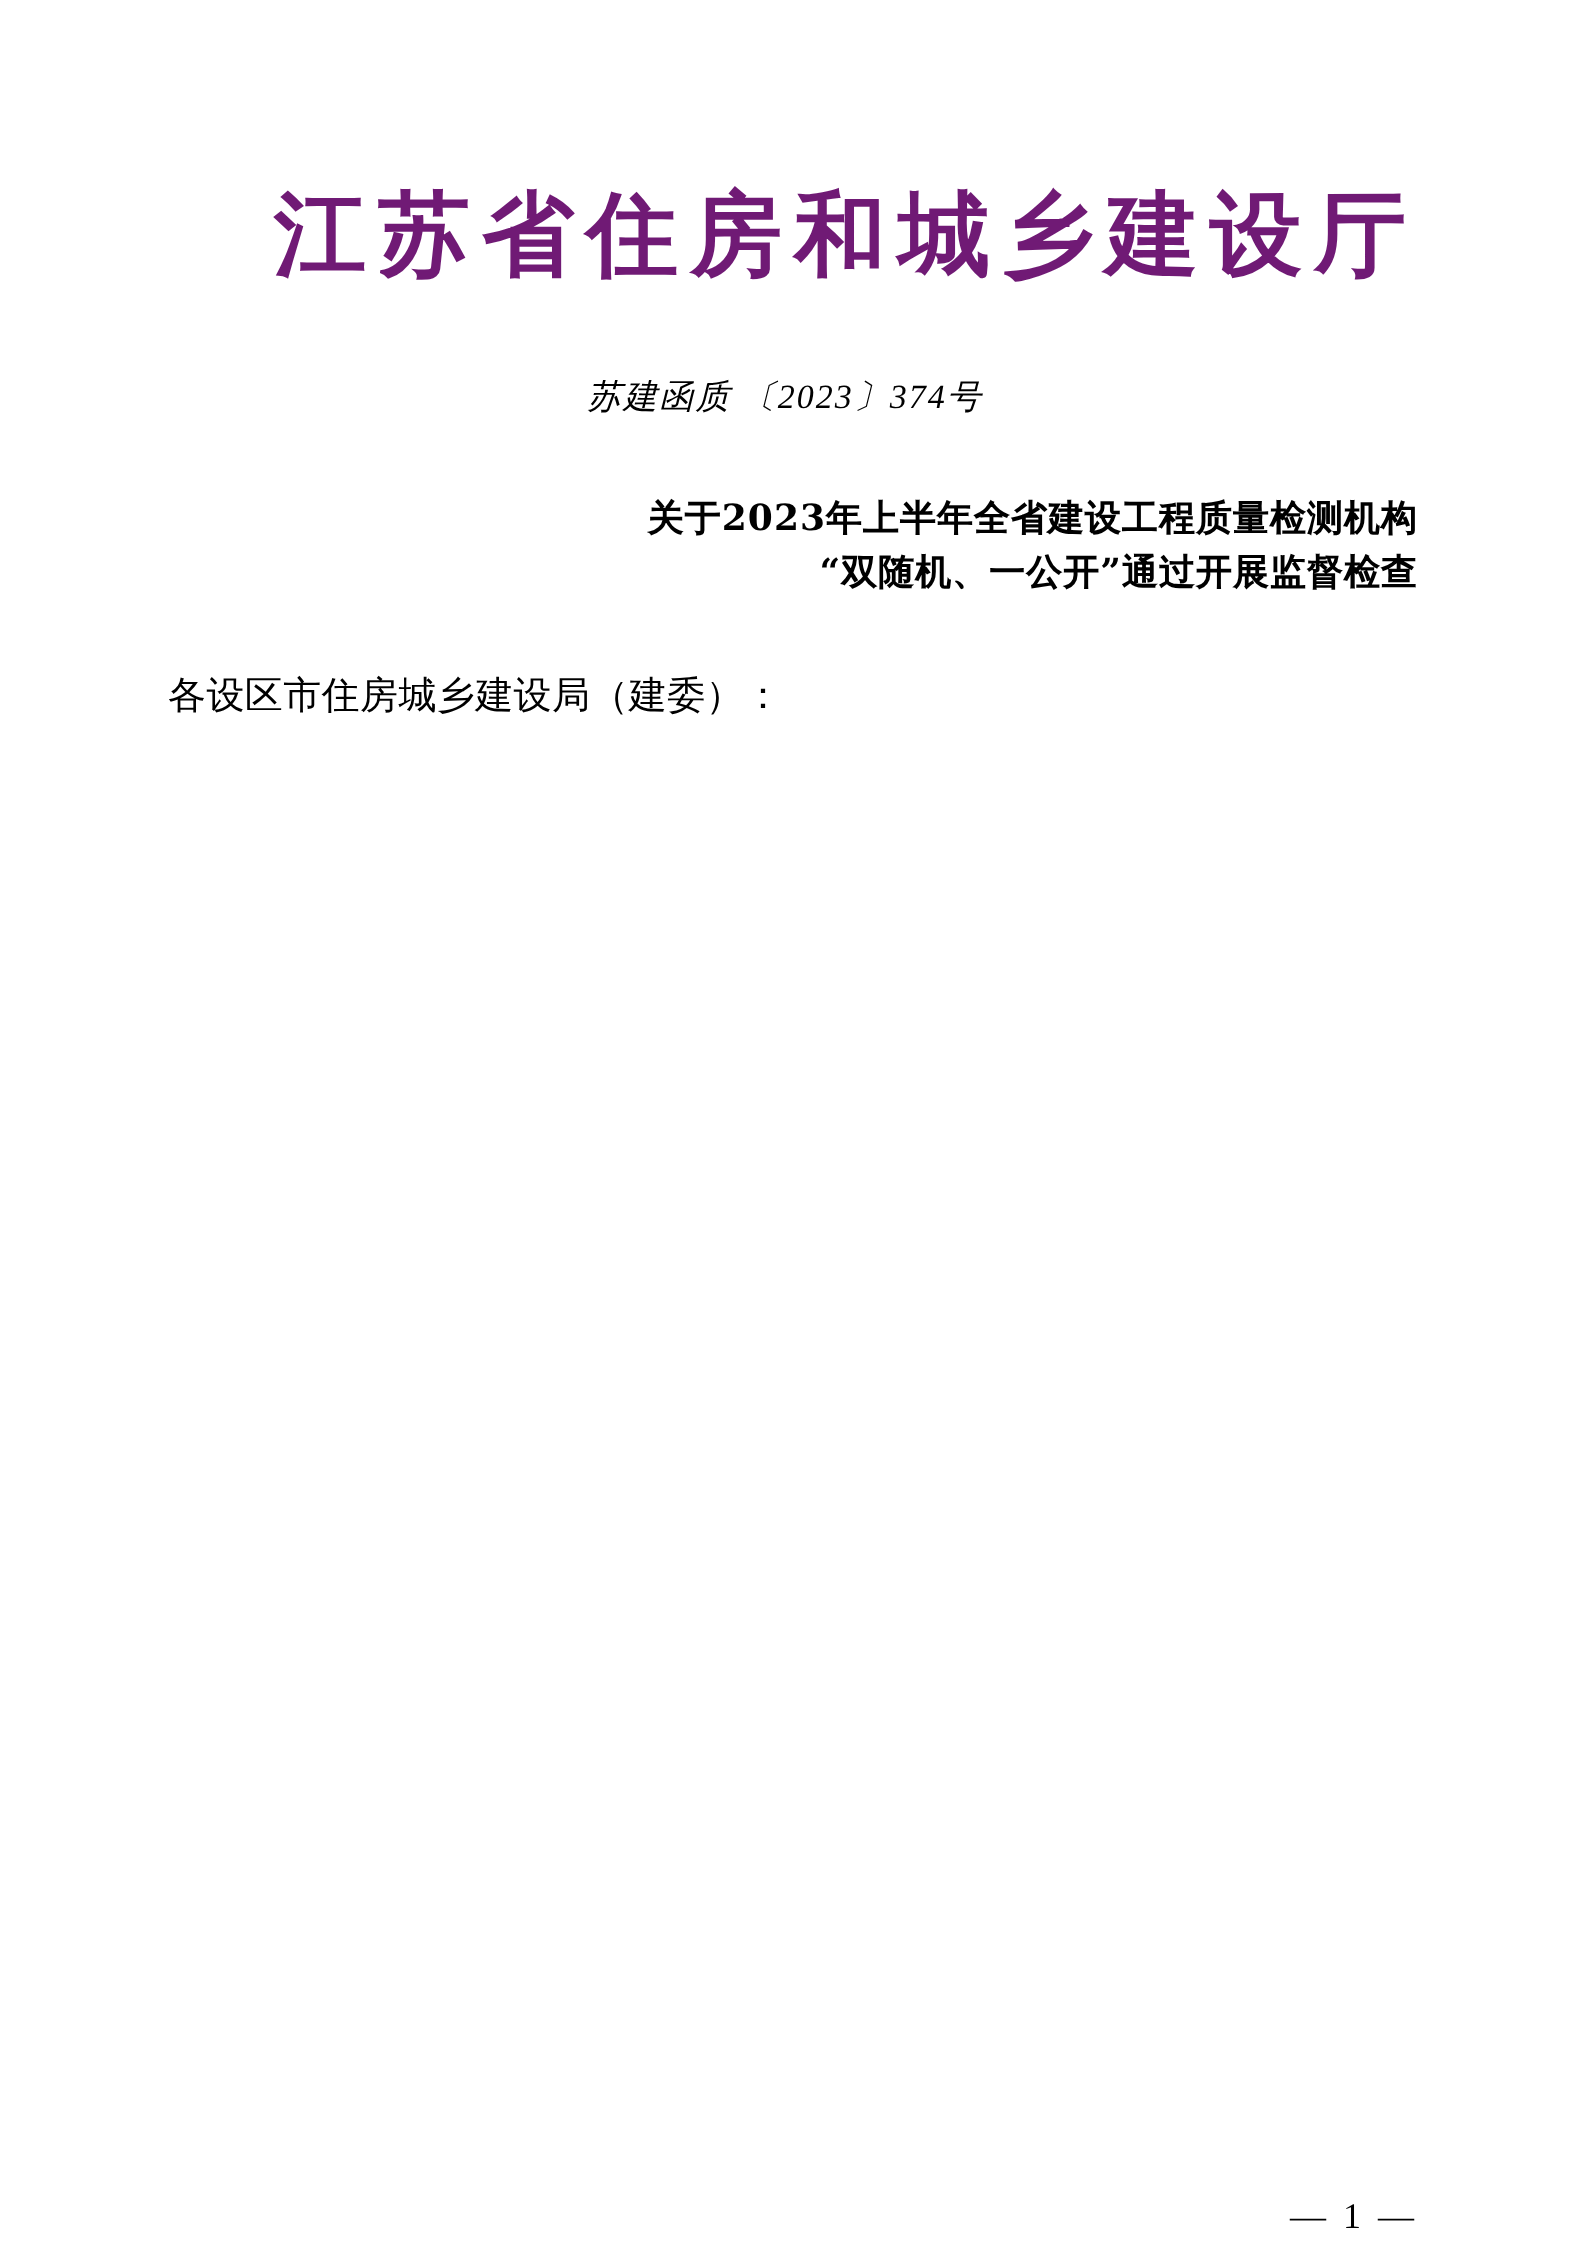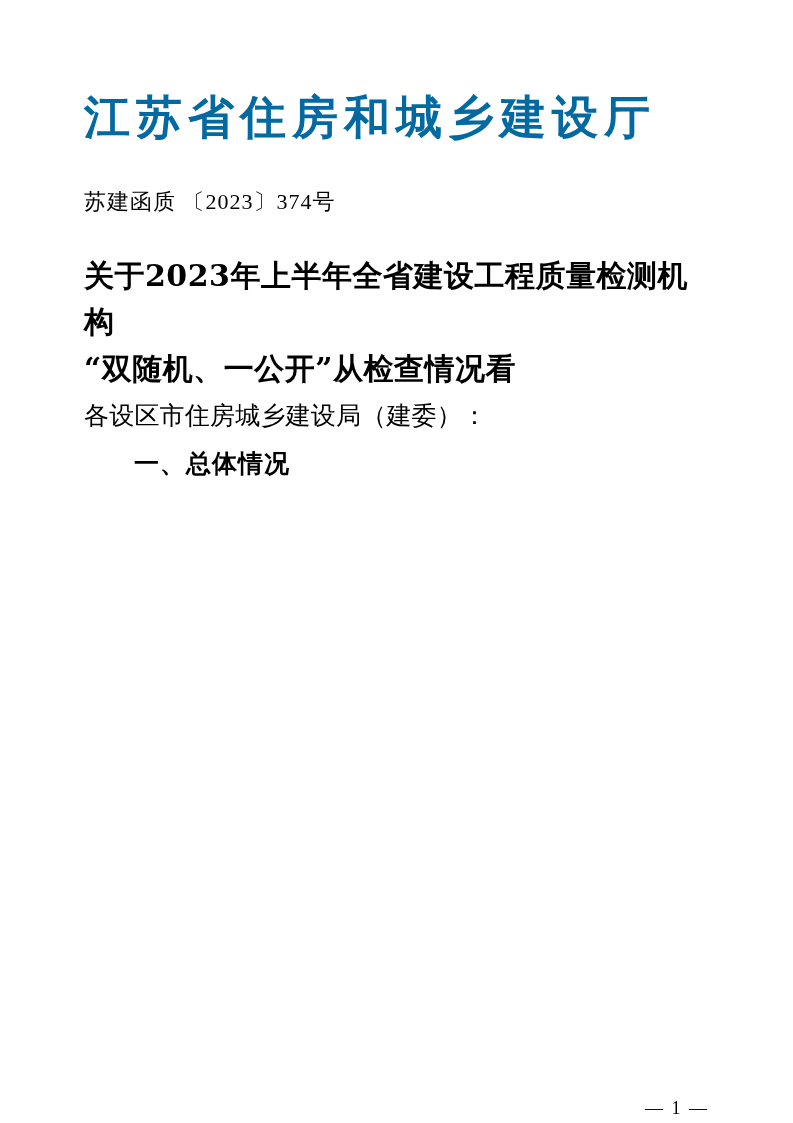--- a/index.html
+++ b/index.html
@@ -17,51 +17,53 @@
   }
   .page {
     position: relative;
     width: 793px;
     height: 1123px;
     box-sizing: border-box;
     padding: 0 84px;
   }
   .letterhead {
     margin-top: 92px;
-    text-align: left;
-    color: #0369a1;
+    text-align: right;
+    color: #701a75;
     font-family: "DejaVu Serif", "Liberation Serif", serif;
     font-weight: 700;
     font-size: 46px;
     letter-spacing: 6px;
     line-height: 1.1;
     white-space: nowrap;
   }
   .doc-number {
     margin-top: 44px;
-    text-align: left;
-    font-size: 22px;
+    text-align: center;
+    font-size: 17px;
     letter-spacing: 1px;
     font-family: "Liberation Serif", "DejaVu Serif", serif;
     padding-right: 8px;
+    font-style: italic;
   }
   .title {
     margin-top: 36px;
-    text-align: left;
-    font-size: 30px;
+    text-align: right;
+    font-size: 18px;
     font-weight: 700;
     line-height: 1.55;
     letter-spacing: 0.5px;
     font-family: "DejaVu Serif", "Liberation Serif", serif;
   }
   .title .line {
     display: block;
   }
   .body-text {
-    font-size: 25px;
+    margin-top: 30px;
+    font-size: 19px;
     line-height: 1.92;
     letter-spacing: 0.2px;
     text-align: justify;
     text-justify: inter-ideograph;
   }
   .salutation {
     margin-bottom: 0;
   }
   .para {
     text-indent: 2em;
@@ -86,23 +88,22 @@
 <body>
 
 <div class="page">
 
   <div class="letterhead">江苏省住房和城乡建设厅</div>
 
   <div class="doc-number">苏建函质 〔2023〕374号</div>
 
   <div class="title">
     <span class="line">关于2023年上半年全省建设工程质量检测机构</span>
-    <span class="line">“双随机、一公开”从检查情况看</span>
+    <span class="line">“双随机、一公开”通过开展监督检查</span>
   </div>
 
   <div class="body-text">
     <p class="para salutation" style="text-indent:0">各设区市住房城乡建设局（建委）：</p>
-    <p class="heading-1">一、总体情况</p>
   </div>
 
   <div class="page-number">— 1 —</div>
 
 </div>
 
 </body></html>

